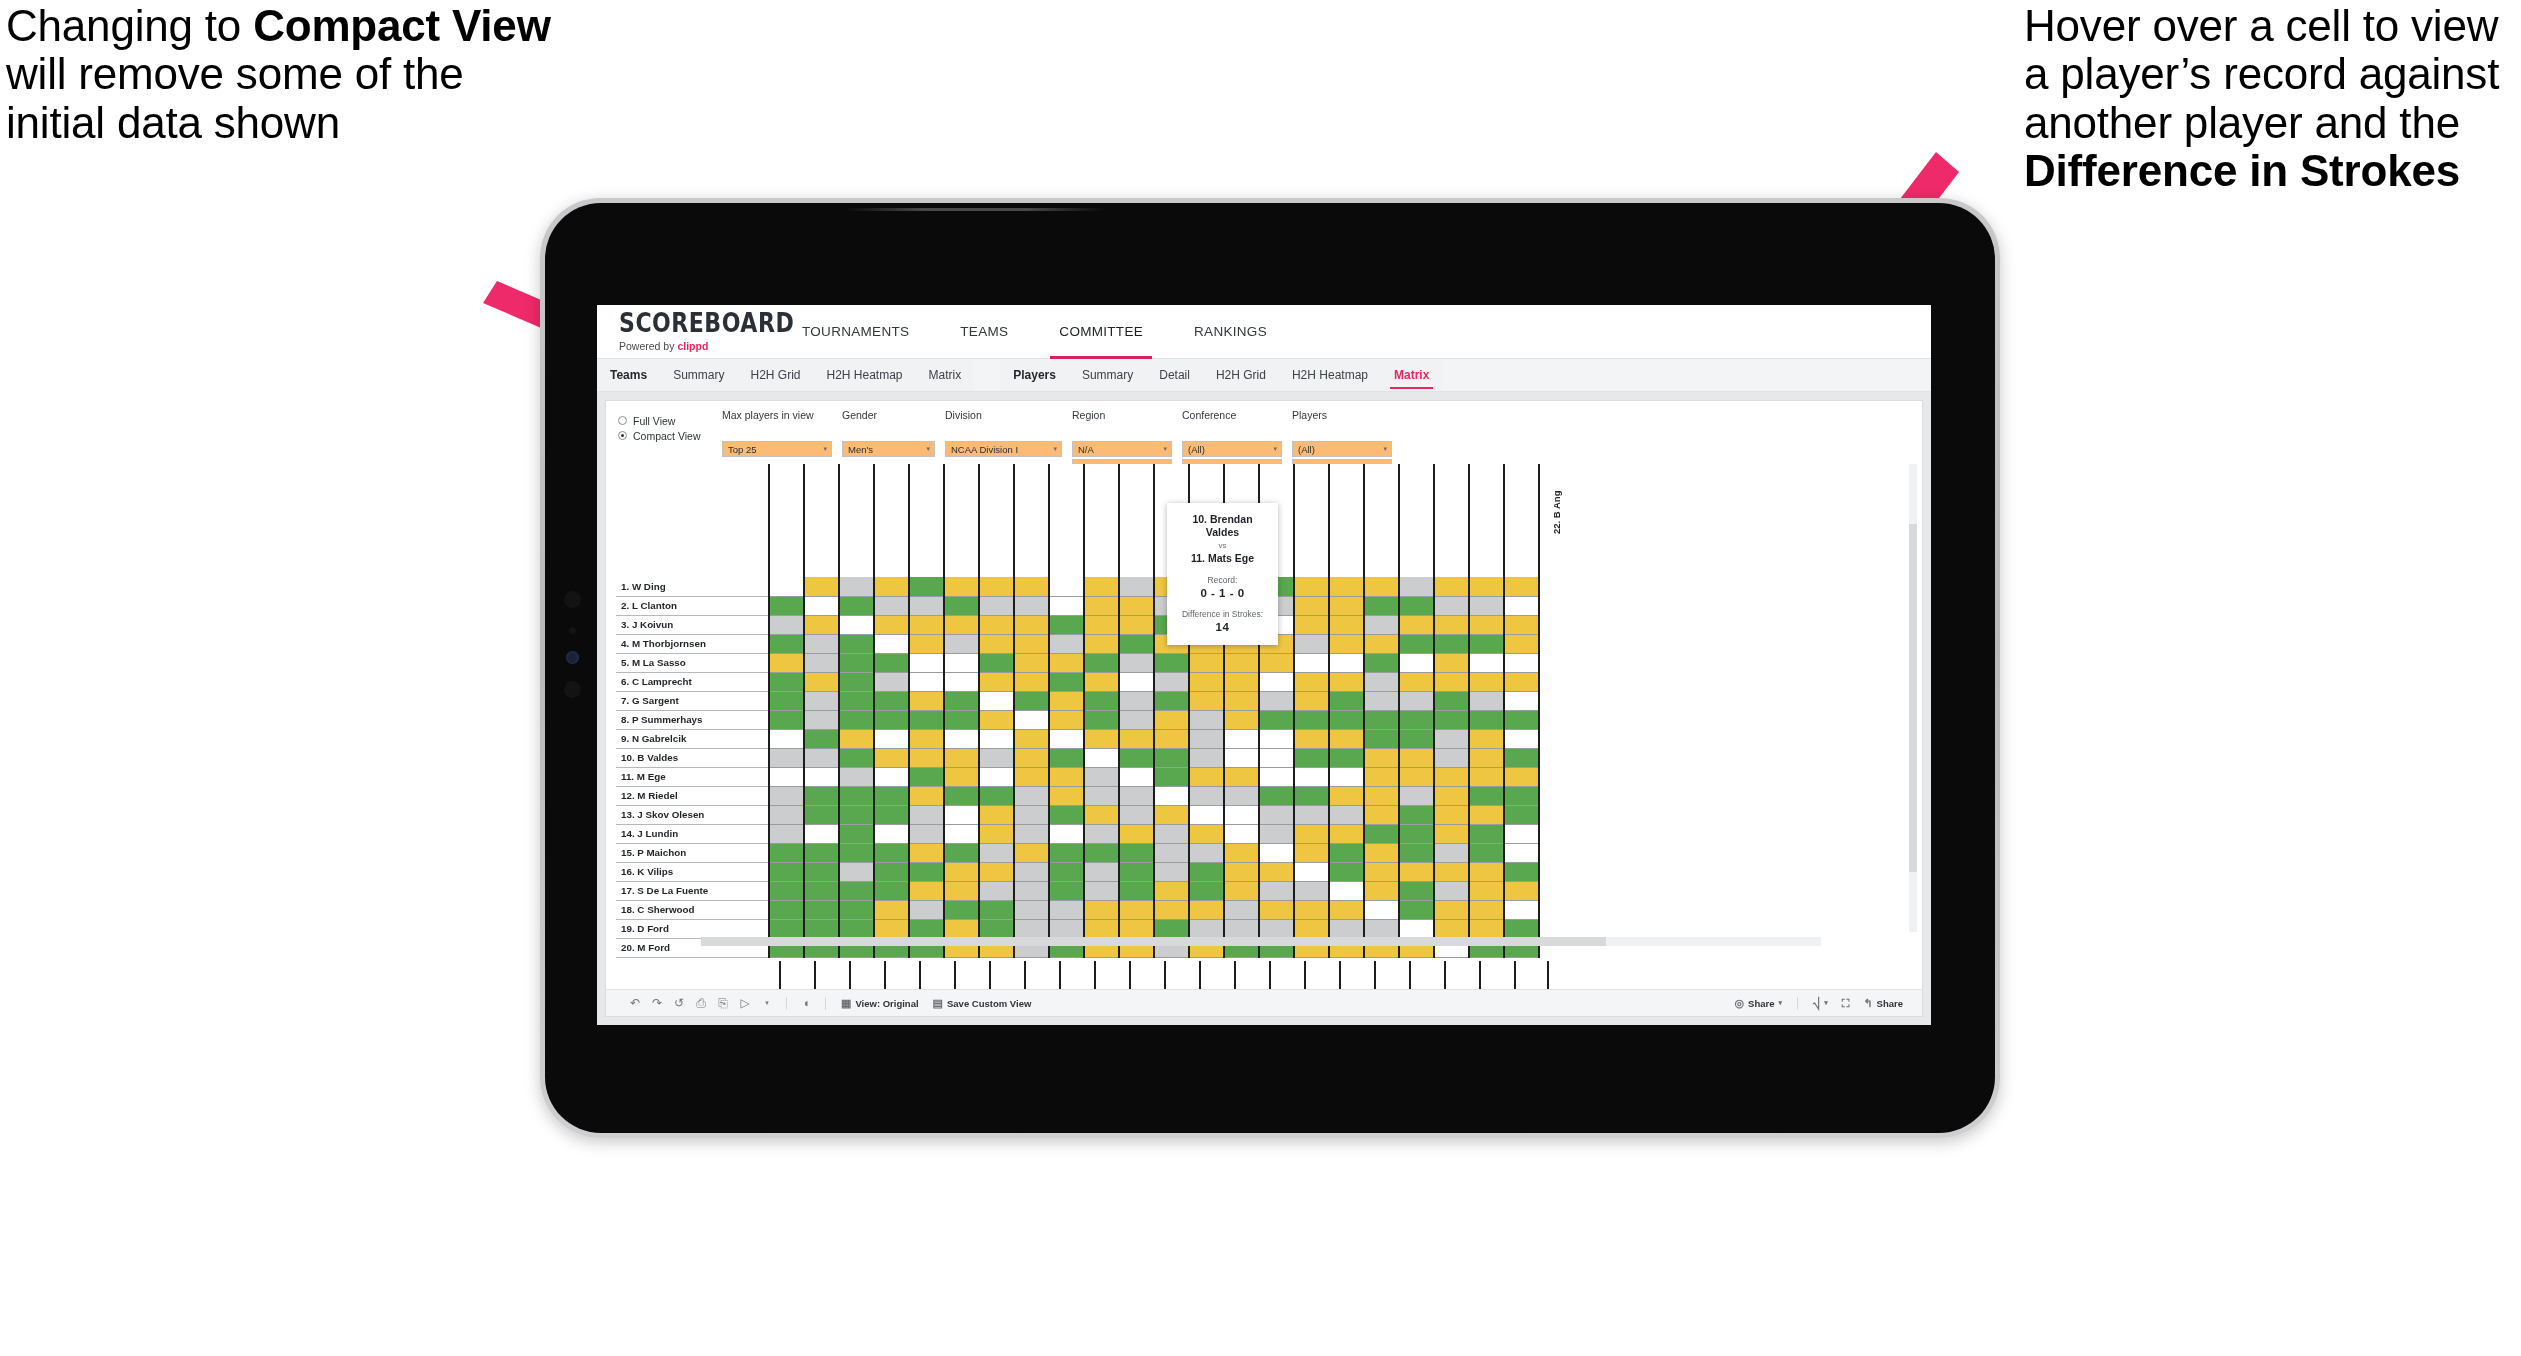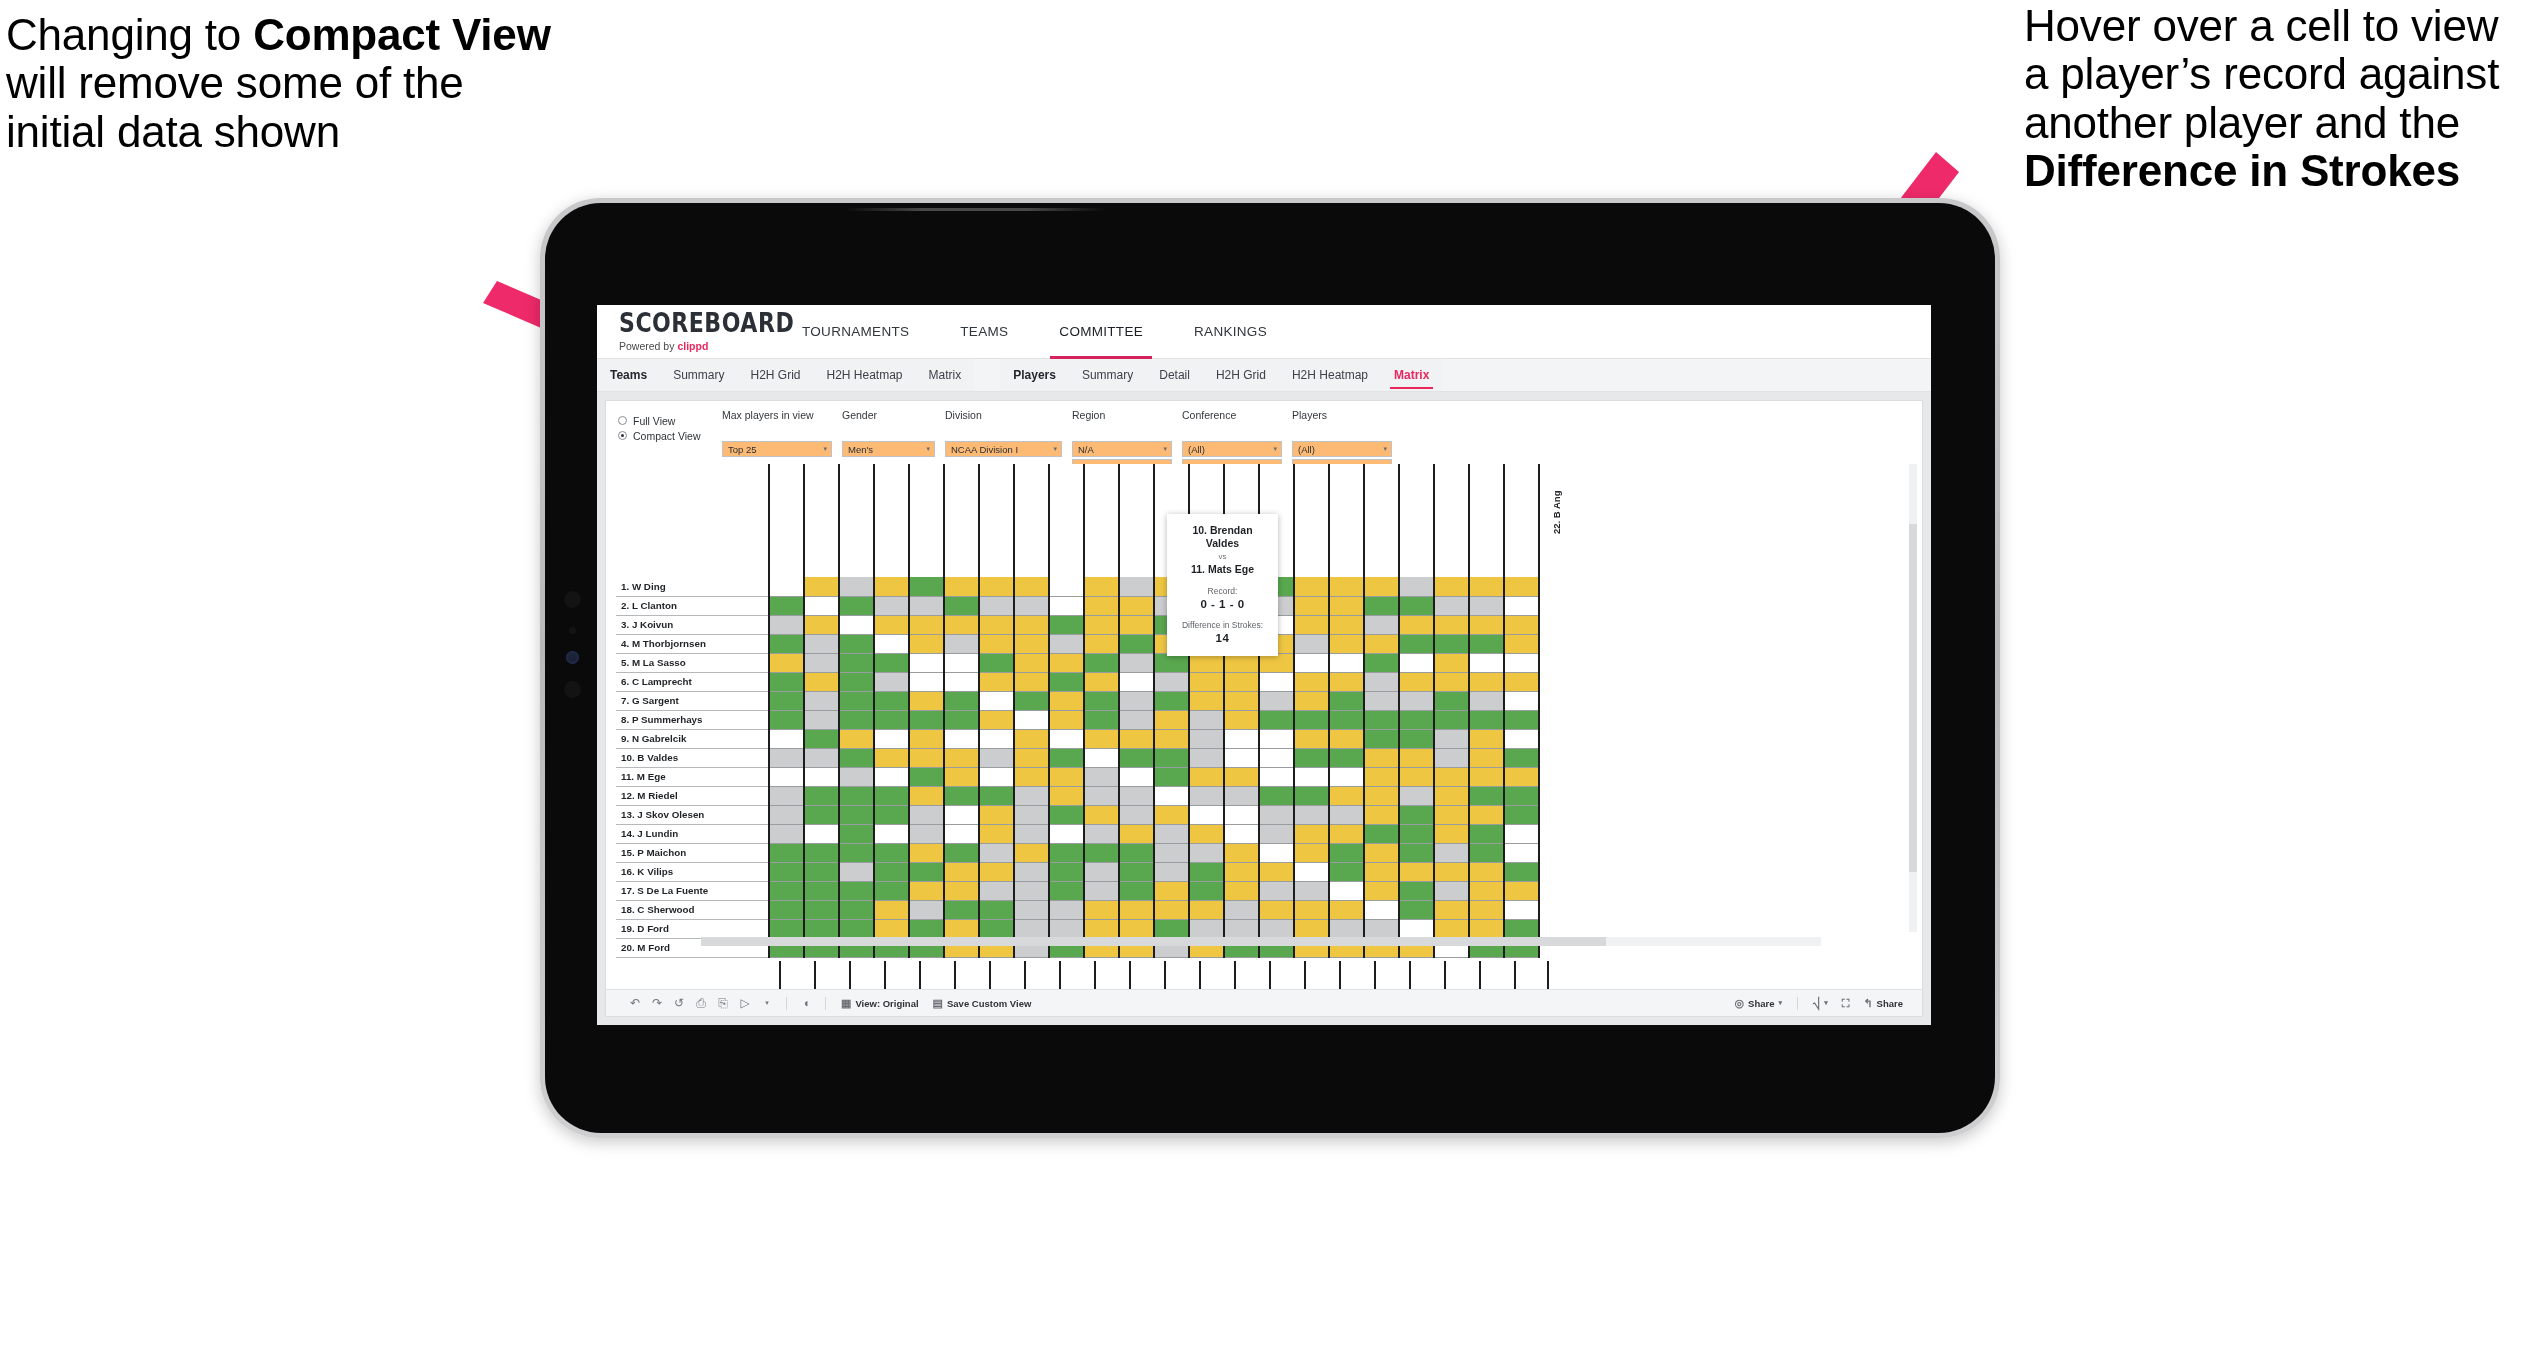--- a/index.html
+++ b/index.html
@@ -15,21 +15,21 @@
   .annot {
     position: absolute;
     font-family: "Liberation Sans", sans-serif;
     color: #000;
     font-size: 44px;
     line-height: 1.10;
     font-weight: 400;
     letter-spacing: -0.2px;
   }
   .annot b { font-weight: 700; }
-  #annot-left  { left: 6px;   top: 2px;  width: 560px; margin-top: 9px; }
+  #annot-left  { left: 6px;   top: 2px;  width: 560px; }
   #annot-right { left: 2024px; top: 2px; width: 500px; }
 
   
   .arrow-svg { position: absolute; left: 0; top: 0; width: 2521px; height: 1356px; pointer-events: none; }
 
   
   #tablet {
     position: absolute;
     left: 540px; top: 198px;
     width: 1460px; height: 940px;
@@ -220,21 +220,21 @@
   }
   #hscroll .thumb { width: 905px; height: 9px; background: #d7d9db; }
   #vscroll {
     position: absolute; right: 5px; top: 63px;
     width: 8px; height: 468px; background: #f0f1f2;
   }
   #vscroll .thumb { width: 8px; height: 348px; background: #d7d9db; margin-top: 60px; }
 
   
   #tooltip {
-    position: absolute; left: 561px; top: 113px;
+    position: absolute; left: 561px; top: 102px;
     width: 111px; padding: 10px 8px 12px;
     background: #ffffff;
     box-shadow: 0 1px 6px rgba(0,0,0,.30);
     text-align: center; z-index: 40;
     font-size: 9px; color: #2c2f33;
   }
   #tooltip .nm { font-size: 10.5px; font-weight: 700; color: #1d2024; line-height: 1.25; }
   #tooltip .vs { font-size: 8px; color: #6f7378; margin: 2px 0; }
   #tooltip .sec-label { font-size: 8.5px; color: #5f6368; margin-top: 10px; }
   #tooltip .sec-val { font-size: 11.5px; font-weight: 700; color: #1d2024; margin-top: 2px; letter-spacing:.5px; }

